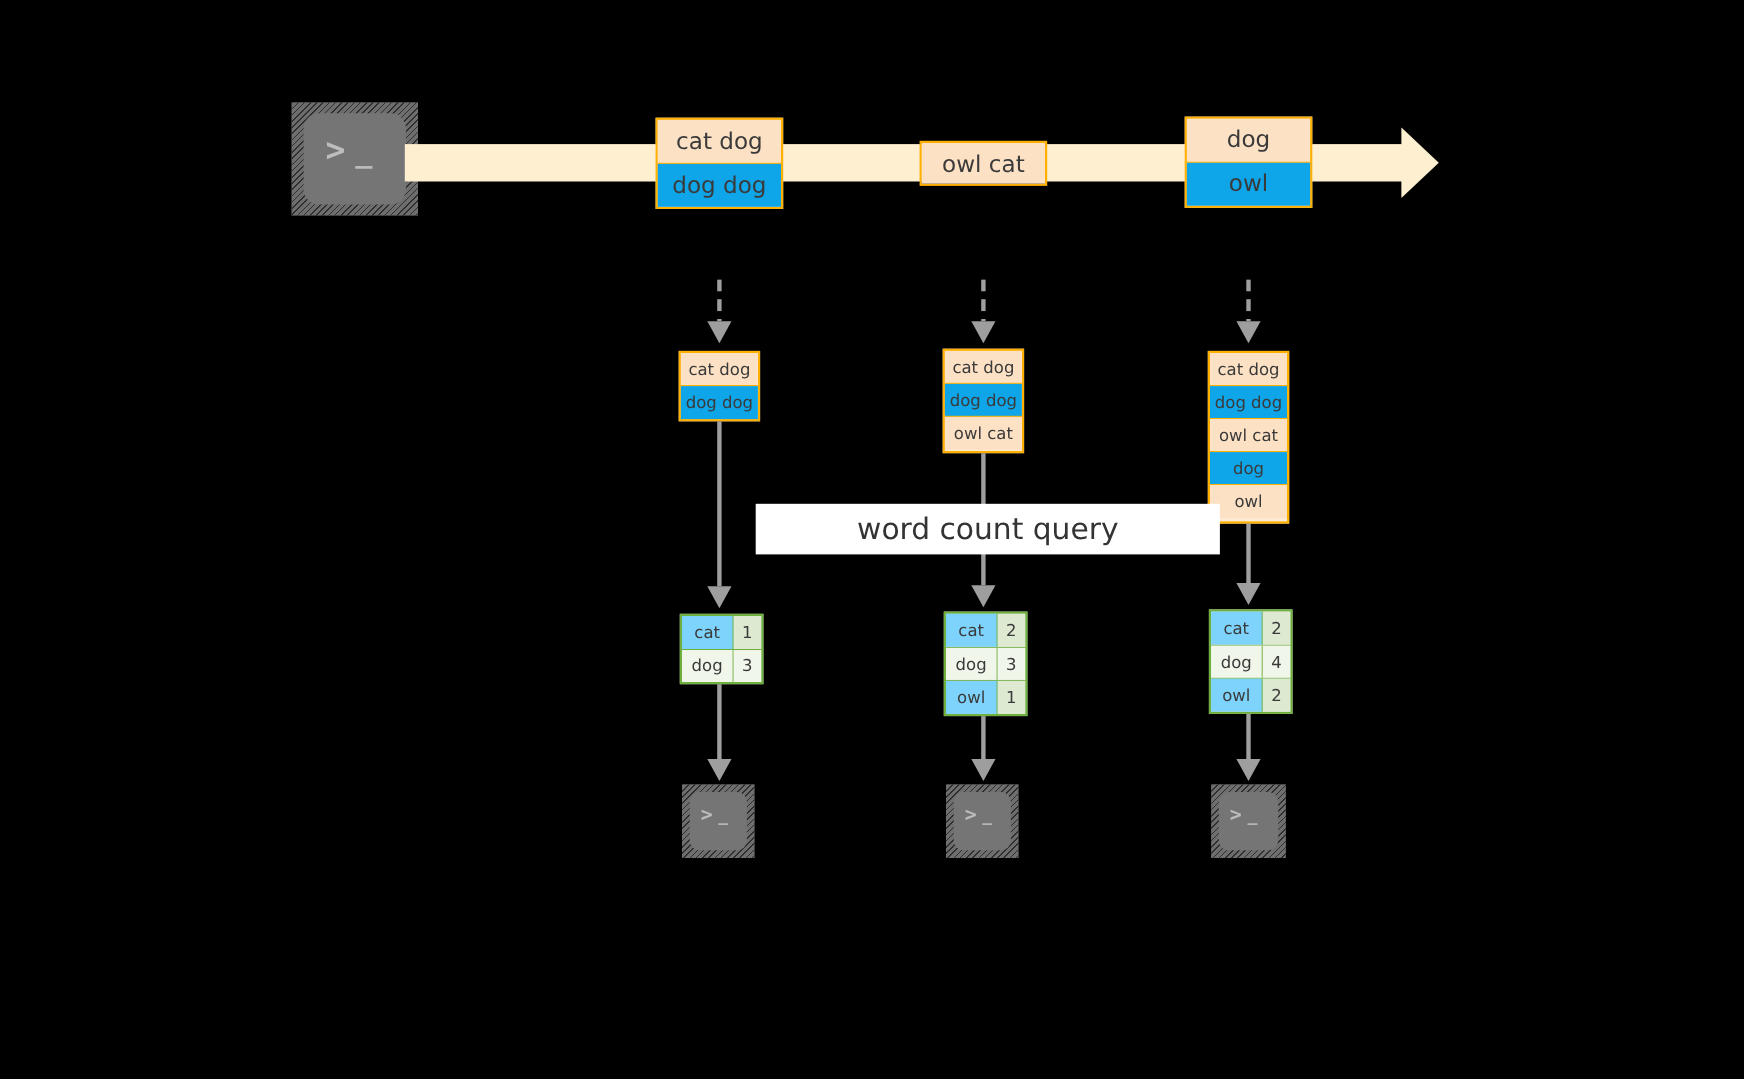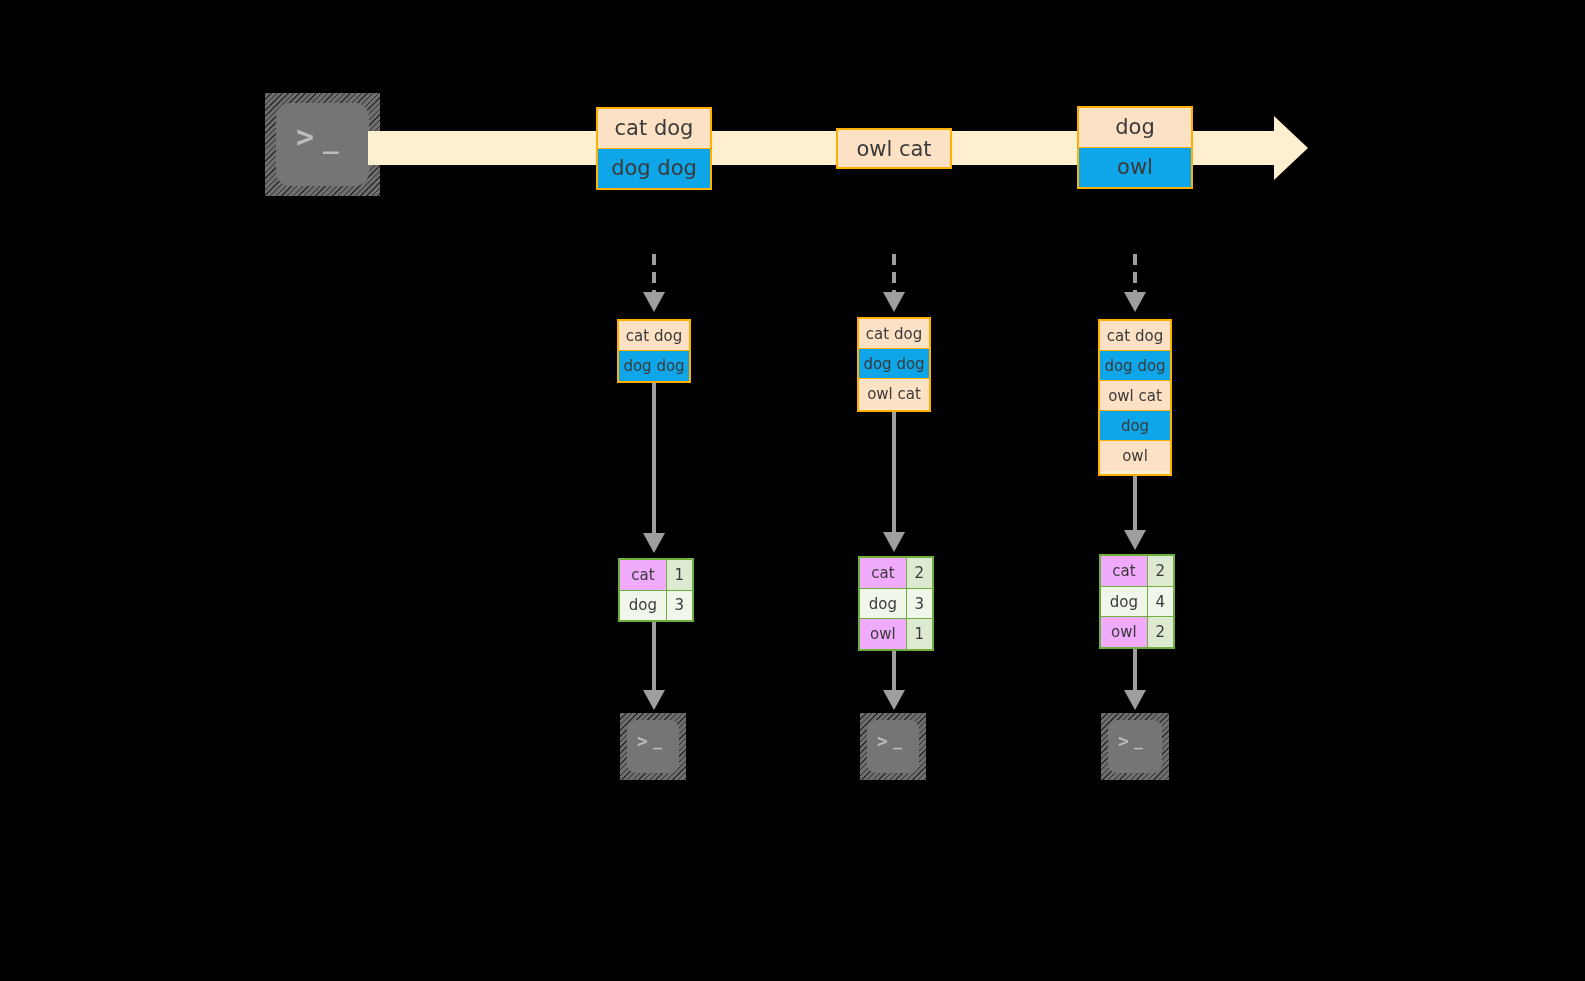--- a/index.html
+++ b/index.html
@@ -103,21 +103,21 @@
   .gbox .gk, .gbox .gv {
     box-sizing: border-box;
     display: flex;
     align-items: center;
     justify-content: center;
     font-size: 15px;
     color: #3a3a3a;
   }
   .gbox .gk { width: 48px; border-right: 1.5px solid #6FAF3E; }
   .gbox .gv { width: 26px; }
-  .gbox .grow.dark  .gk { background: #f0abfc; }
+  .gbox .grow.dark  .gk { background: #7dd3fc; }
   .gbox .grow.dark  .gv { background: #DEE9D1; }
   .gbox .grow.light .gk { background: #F1F6EB; }
   .gbox .grow.light .gv { background: #F1F6EB; }
 
   
   .vline {
     position: absolute;
     width: 3.5px;
     background: #9e9e9e;
   }
@@ -277,14 +277,17 @@
   <div class="vline" style="left:1133px; top:649px; height:41px;"></div>
   <div class="vhead" style="left:1124px; top:690px;"></div>
 
   <div class="term" style="left:1101px; top:713px; width:68px; height:67px;">
     <div class="hatch"></div>
     <div class="inner" style="left:7px; top:7px; right:7px; bottom:7px; border-radius:9px;"></div>
     <div class="glyph" style="left:17px; top:19px; font-size:18px;">&gt;</div>
     <div class="glyph" style="left:33px; top:21px; font-size:15px;">_</div>
   </div>
 
+  <div class="qlabel" style="left:687px; top:458px; width:422px; height:46px;">
+    <span>word count query</span>
+  </div>
 
 </div>
 
 </body></html>

